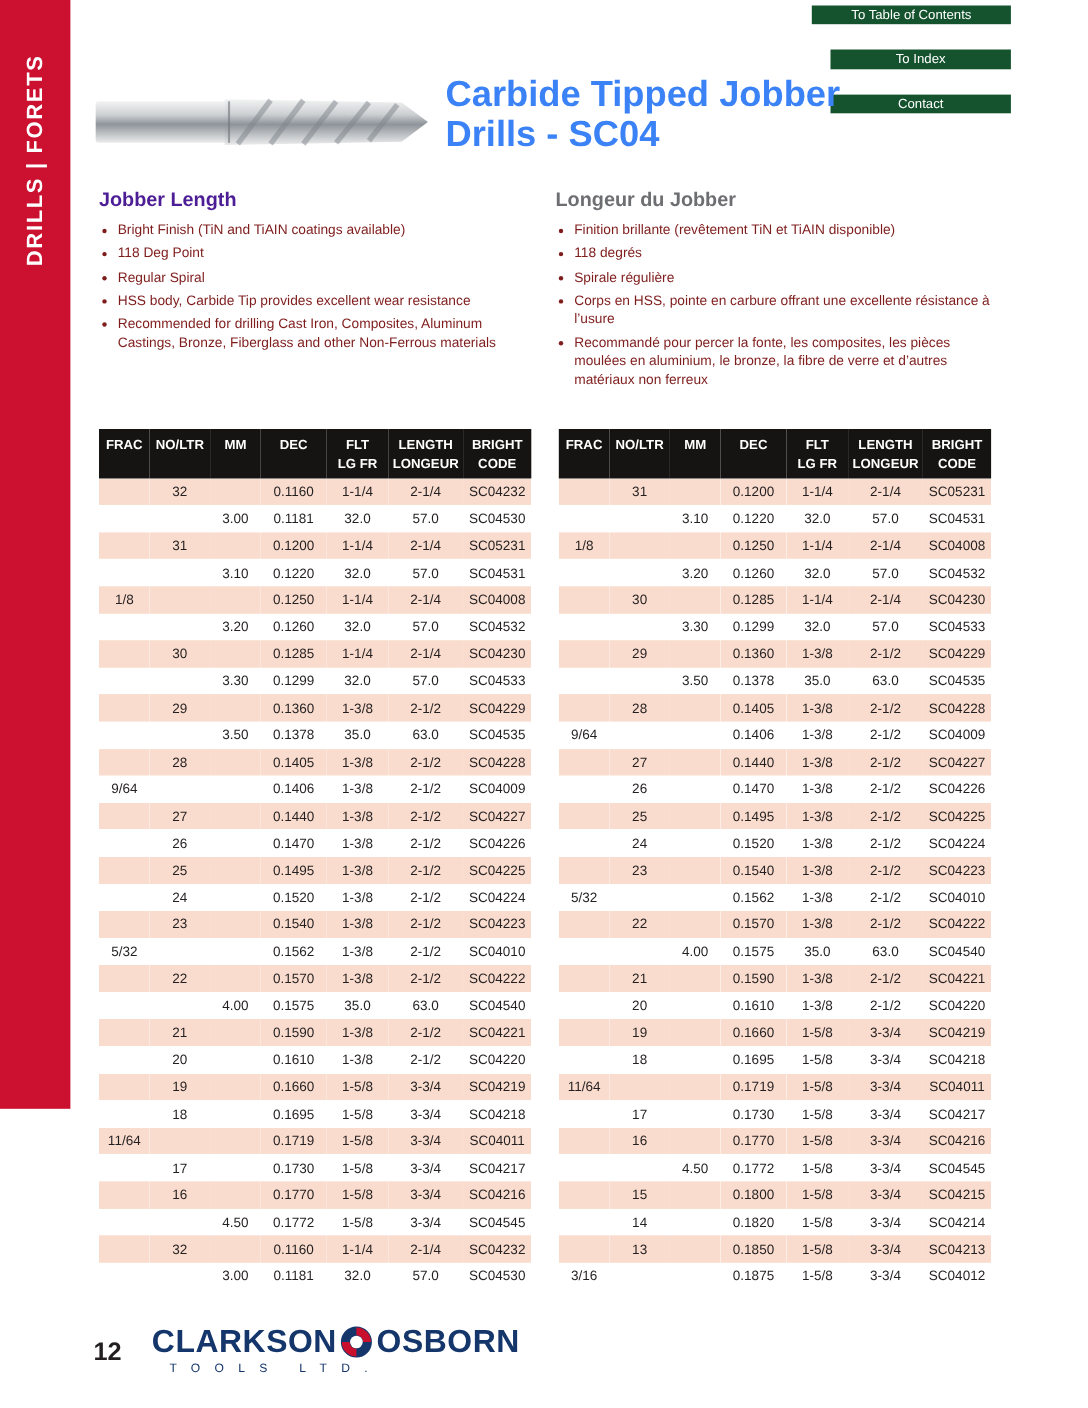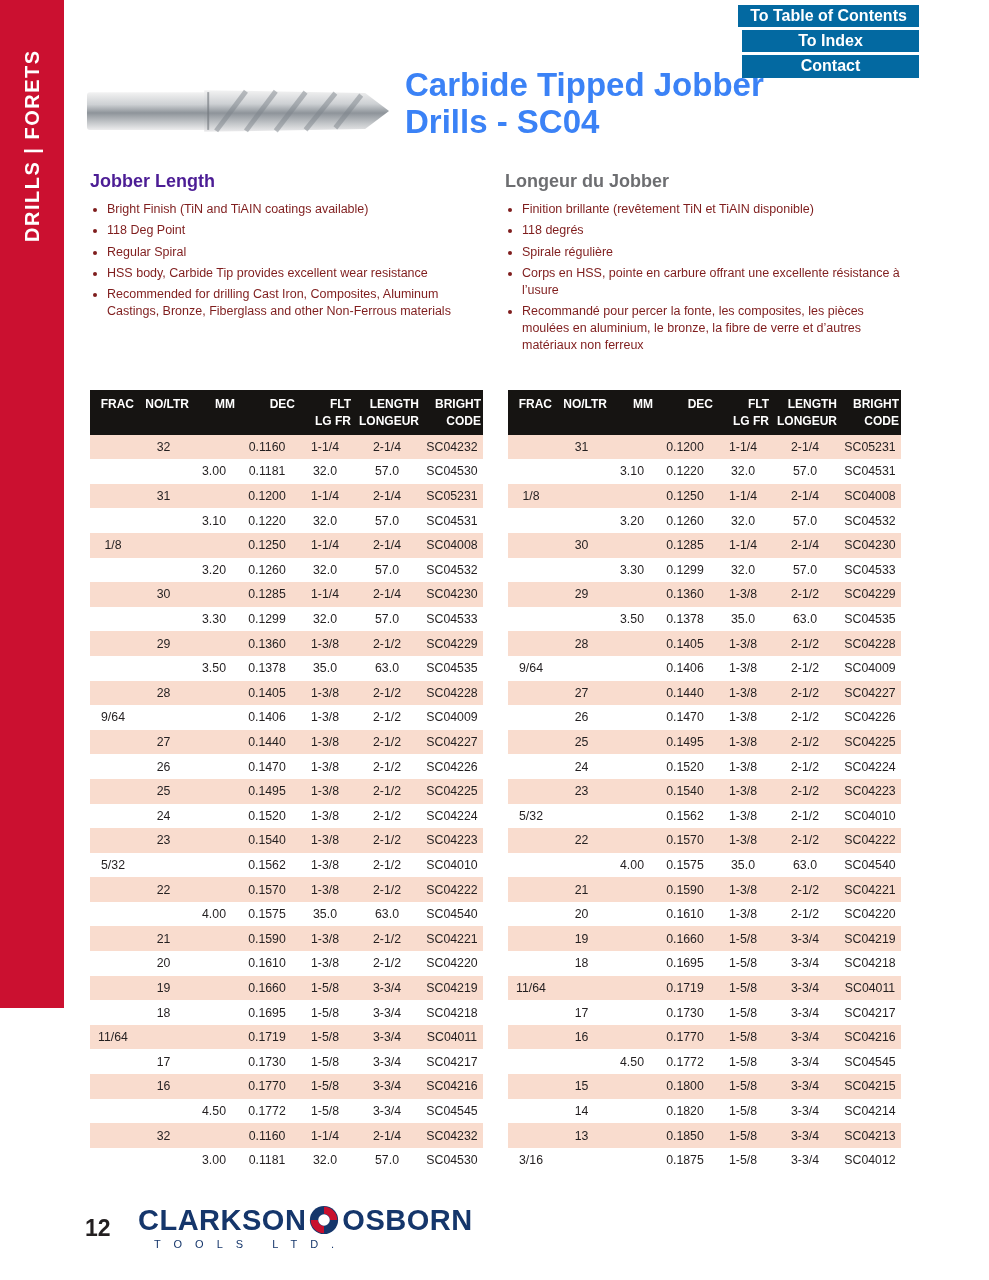--- a/index.html
+++ b/index.html
@@ -11,23 +11,23 @@
 
   
   .sidebar { position:absolute; left:0; top:0; width:64px; height:1008px; background:#cb1030; }
   .sidebar-label {
     position:absolute; top:242px; left:21px; transform:rotate(-90deg); transform-origin:0 0;
     white-space:nowrap; color:#ffffff; font-weight:bold; font-size:20px; letter-spacing:1.5px;
   }
 
   
   .nav { position:absolute; top:5px; right:70px; display:flex; flex-direction:column; align-items:flex-end; gap:3px; }
-  .nav a { display:block; background:#0369a1; color:#ffffff; font-size:16px; font-weight:bold;
+  .nav a { display:block; background:#14532d; color:#ffffff; font-size:12px; font-weight:normal;
            text-align:center; text-decoration:none; padding:1px 0 2px; line-height:1.2; }
-  .nav a.w1 { width:181px; } .nav a.w2 { width:177px; }
+  .nav a.w1 { width:181px; } .nav a.w2 { width:164px;margin-top:20px; }
 
   
   .drill-photo { position:absolute; left:85px; top:58px; width:308px; height:108px; }
 
   
   .title { position:absolute; left:405px; top:66px; color:#3b82f6; font-size:33px; font-weight:bold; line-height:1.13; }
 
   
   .feat { position:absolute; top:172px; }
   .feat-en { left:90px; width:400px; }
@@ -38,21 +38,21 @@
   .feat ul { margin:0; padding-left:17px; }
   .feat li { font-size:12.5px; line-height:1.35; margin-bottom:4.5px; color:#7f1d1d; }
 
   
   .table-wrap { position:absolute; top:390px; }
   .table-left  { left:90px; }
   .table-right { left:508px; }
   table.drill-table { border-collapse:collapse; table-layout:fixed; width:393px; }
   .drill-table th {
     background:#161412; color:#ffffff; font-size:12px; font-weight:bold;
-    vertical-align:top; padding:6px 2px 5px; text-align:right;
+    vertical-align:top; padding:6px 2px 5px; text-align:center;
   }
   .drill-table th div { line-height:1.4; }
   .drill-table td {
     height:24.6px; padding:0 2px; text-align:center; font-size:12.3px; color:#231f20; overflow:hidden; white-space:nowrap;
   }
   .drill-table tr.odd  td { background:#f9dcce; }
   .drill-table tr.even td { background:#ffffff; }
   .drill-table th:nth-child(1), .drill-table td:nth-child(1) { width:46px; }
   .drill-table th:nth-child(2), .drill-table td:nth-child(2) { width:55px; }
   .drill-table th:nth-child(3), .drill-table td:nth-child(3) { width:46px; }

